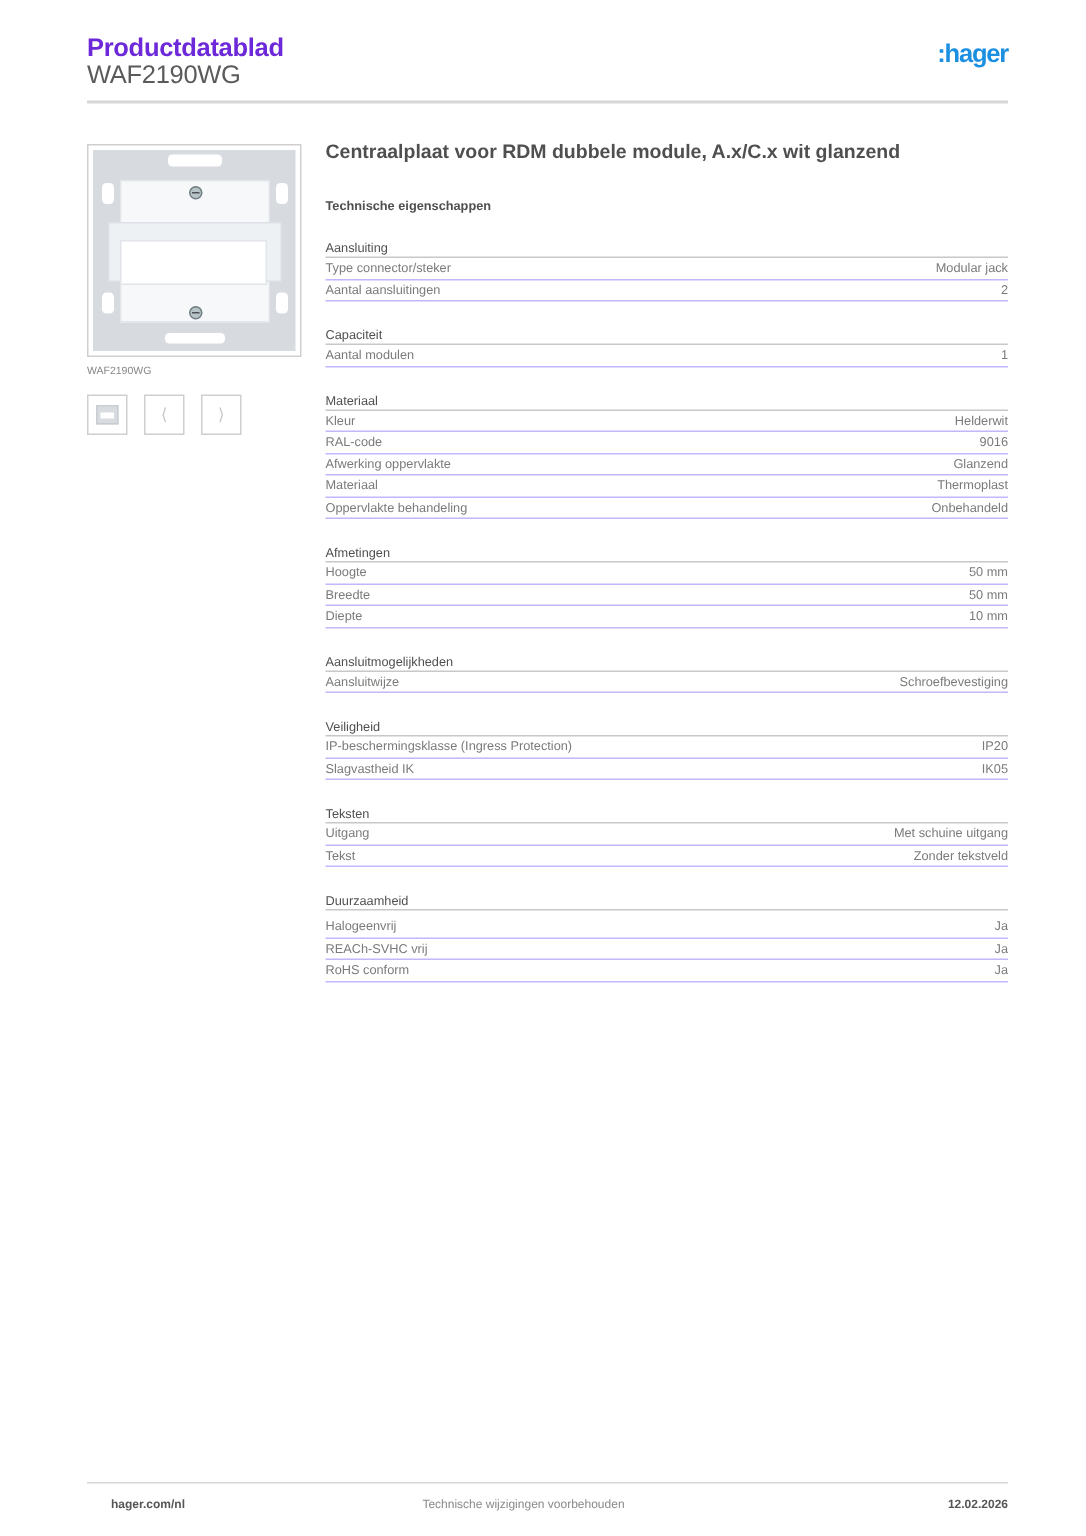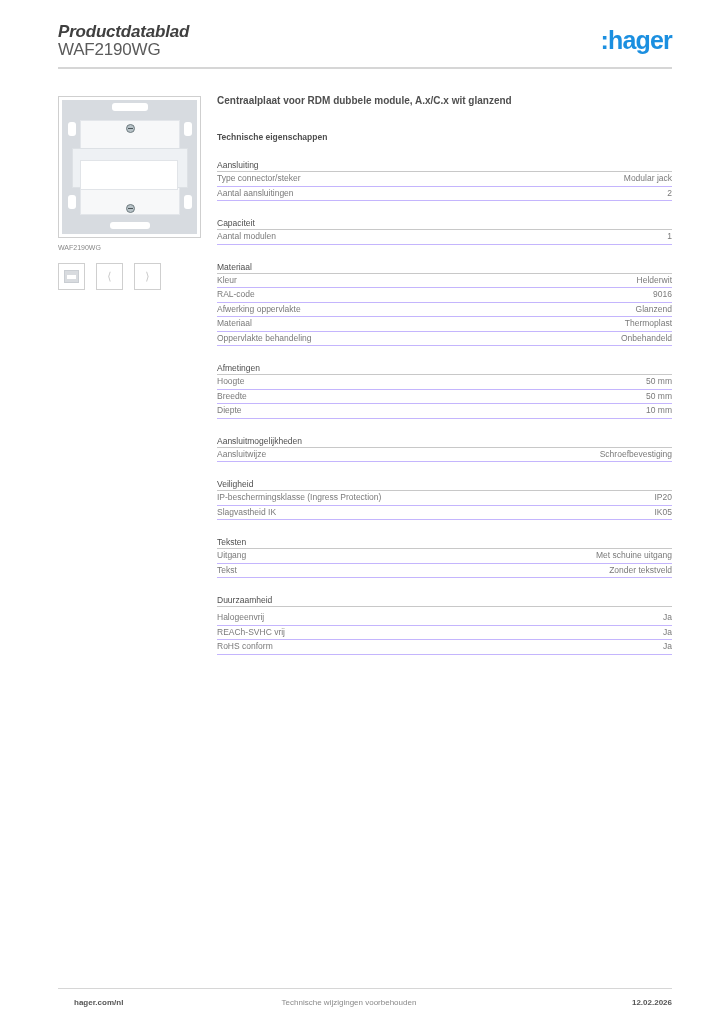--- a/index.html
+++ b/index.html
@@ -1,42 +1,42 @@
 <!DOCTYPE html>
 <html><head>
 <meta charset="utf-8">
 <style>
   * { box-sizing: border-box; margin: 0; padding: 0; }
   html, body { width: 724px; height: 1024px; background: #ffffff; }
   body { position: relative; font-family: "Liberation Sans", sans-serif; color: #555; overflow: hidden; }
 
   .header { position: absolute; left: 58px; top: 20px; width: 614px; height: 50px; }
-  .doc-title { position: absolute; left: 0; top: 2px; font-size: 17px; font-weight: bold; color: #404040; letter-spacing: -0.2px; font-style: italic; }
+  .doc-title { position: absolute; left: 0; top: 2px; font-size: 17px; font-weight: bold; color: #6d28d9; letter-spacing: -0.2px; }
   .doc-sub { position: absolute; left: 0; top: 20px; font-size: 17px; color: #5b5b5b; letter-spacing: -0.2px; }
-  .logo { position: absolute; right: 0; top: 6px; font-size: 25px; font-weight: bold; color: #1b8fe0; letter-spacing: -0.8px; }
+  .logo { position: absolute; right: 0; top: 6px; font-size: 17px; font-weight: bold; color: #1b8fe0; letter-spacing: -0.8px; }
   .header-rule { position: absolute; left: 58px; top: 67px; width: 614px; height: 2px; background: #d6d6d6; }
 
   .product-img { position: absolute; left: 58px; top: 96px; width: 143px; height: 142px; border: 1px solid #cfcfcf; background: #fff; padding: 3px; }
   .plate { position: relative; width: 100%; height: 100%; background: #d7dbe0; }
   .plate .notch { position: absolute; background: #fff; border-radius: 3px; }
   .plate .cover { position: absolute; left: 18px; top: 20px; width: 100px; height: 95px; background: #f7f8f9; border: 1px solid #e3e6ea; }
   .plate .band { position: absolute; left: 10px; top: 48px; width: 116px; height: 40px; background: #eef1f4; border: 1px solid #dde1e5; }
   .plate .window { position: absolute; left: 18px; top: 60px; width: 98px; height: 30px; background: #ffffff; border: 1px solid #e1e4e8; }
   .plate .screw { position: absolute; width: 9px; height: 9px; border-radius: 50%; background: #b8c3c8; border: 1px solid #6f7c80; }
   .plate .screw::after { content: ""; position: absolute; left: 1px; top: 3px; width: 5px; height: 1px; background: #4a5458; }
 
   .img-caption { position: absolute; left: 58px; top: 244px; font-size: 7px; color: #888; }
 
   .thumbs { position: absolute; left: 58px; top: 263px; display: flex; gap: 11px; }
   .thumb { width: 27px; height: 27px; border: 1px solid #cfcfcf; background: #fff; display: flex; align-items: center; justify-content: center; color: #c9c9c9; font-size: 11px; }
   .thumb.active .mini { width: 15px; height: 13px; background: #d8dbdf; border: 1px solid #c9cdd2; position: relative; }
   .thumb.active .mini::after { content: ""; position: absolute; left: 2px; top: 4px; width: 9px; height: 4px; background: #fff; }
 
   .main { position: absolute; left: 217px; top: 96px; width: 455px; }
-  .product-desc { font-size: 10px; font-weight: bold; color: #4f4f4f; height: 10px; line-height: 10px; }
+  .product-desc { font-size: 13px; font-weight: bold; color: #4f4f4f; height: 10px; line-height: 10px; }
   .tech-title { margin-top: 26px; font-size: 8.5px; font-weight: bold; color: #4f4f4f; line-height: 10px; }
   .section { margin-top: 16px; }
   .section.first { margin-top: 17px; }
   .section.gap { margin-top: 24px; }
   .section-title { font-size: 8.5px; font-weight: normal; color: #4f4f4f; line-height: 12px; border-bottom: 1.5px solid #c8c8c8; padding-bottom: 0; }
   .row { display: flex; justify-content: space-between; font-size: 8.5px; color: #7a7a7a; line-height: 13.5px; height: 14.5px; border-bottom: 1px solid #c4b5fd; }
   .row .value { text-align: left; }
 
   .footer-rule { position: absolute; left: 58px; top: 988px; width: 614px; height: 1px; background: #d6d6d6; }
   .footer { position: absolute; left: 58px; top: 998px; width: 614px; font-size: 8px; }

